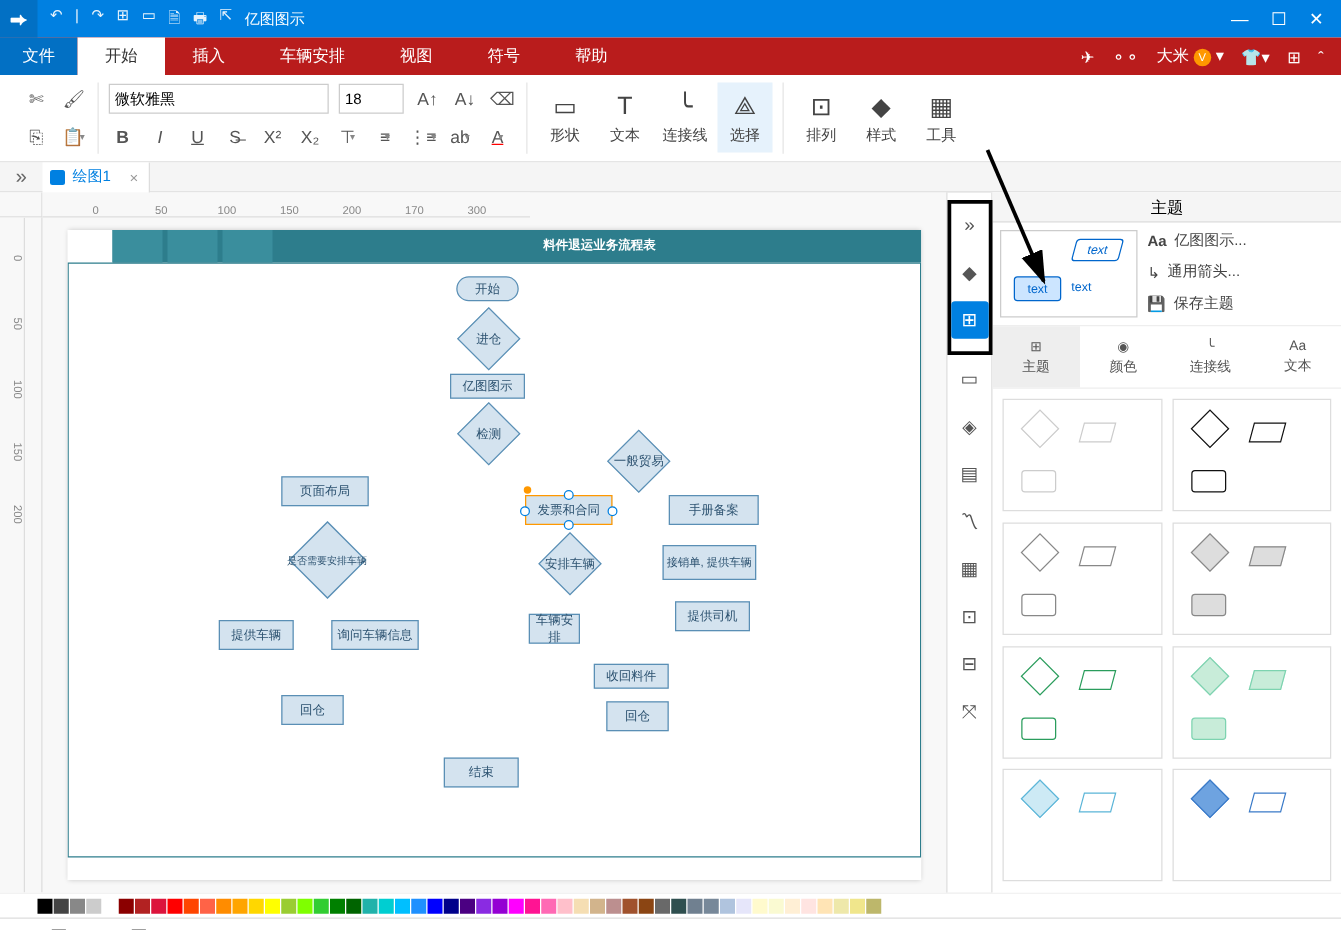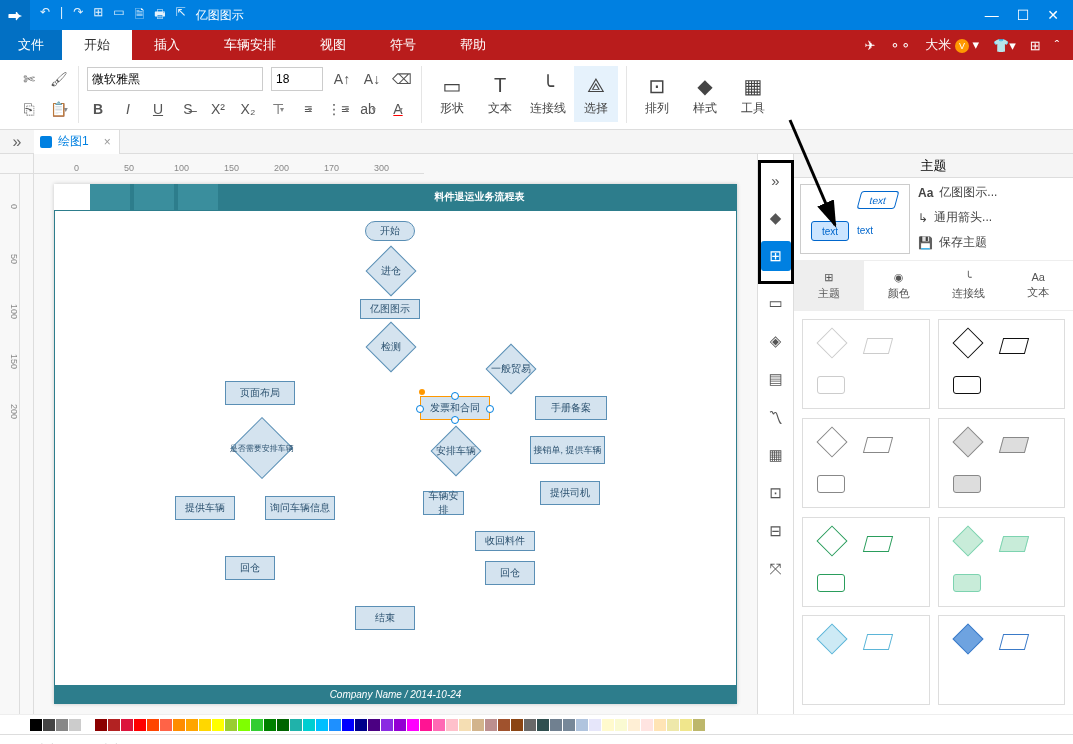--- a/index.html
+++ b/index.html
@@ -290,21 +290,20 @@
           <div class="node" style="left:475px;top:225px;width:75px;height:28px;font-size:9px">接销单, 提供车辆</div>
           <div class="node" style="left:120px;top:285px;width:60px;height:24px">提供车辆</div>
           <div class="node" style="left:210px;top:285px;width:70px;height:24px">询问车辆信息</div>
           <div class="node" style="left:368px;top:280px;width:41px;height:24px">车辆安排</div>
           <div class="node" style="left:485px;top:270px;width:60px;height:24px">提供司机</div>
           <div class="node" style="left:170px;top:345px;width:50px;height:24px">回仓</div>
           <div class="node" style="left:420px;top:320px;width:60px;height:20px">收回料件</div>
           <div class="node" style="left:430px;top:350px;width:50px;height:24px">回仓</div>
           <div class="node" style="left:300px;top:395px;width:60px;height:24px">结束</div>
         </div>
-        <div class="flow-footer">Company Name / 2014-10-24</div>
       </div>
     </div>
   </div>
 
   <div class="side-icons" style="position:relative">
     <div class="highlight-box">
       <div class="si">»</div>
       <div class="si">◆</div>
       <div class="si active">⊞</div>
     </div>

